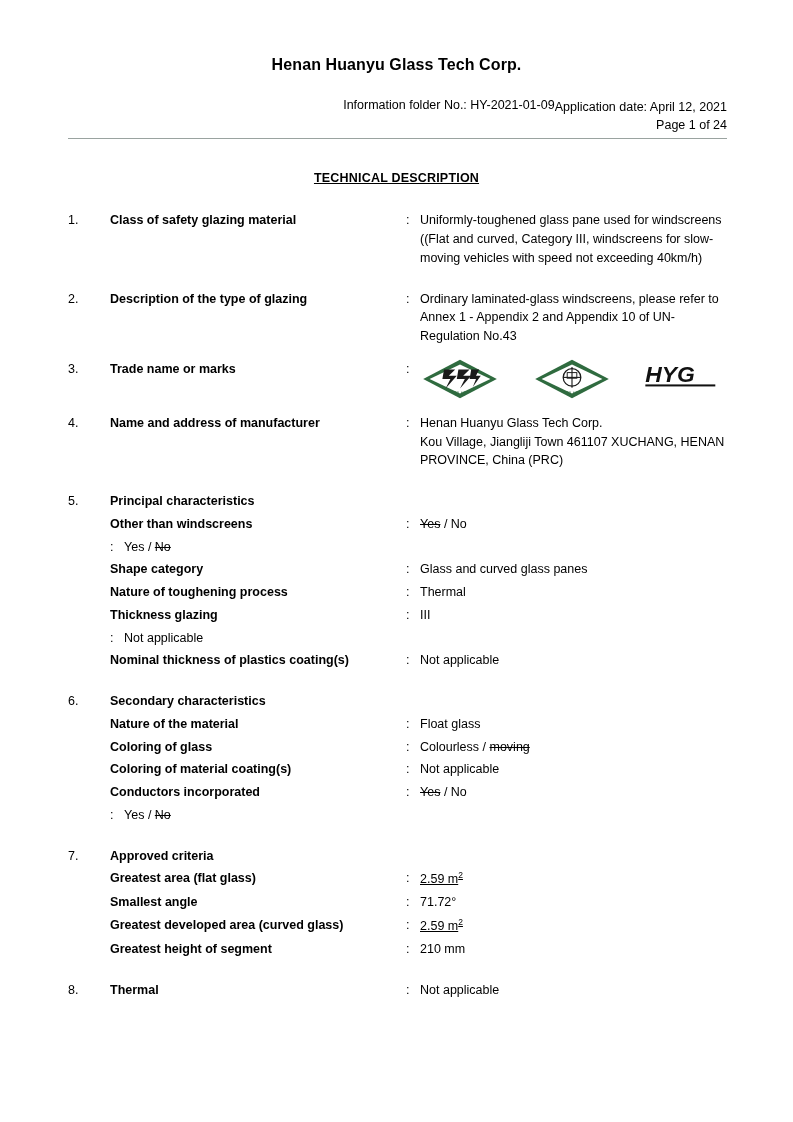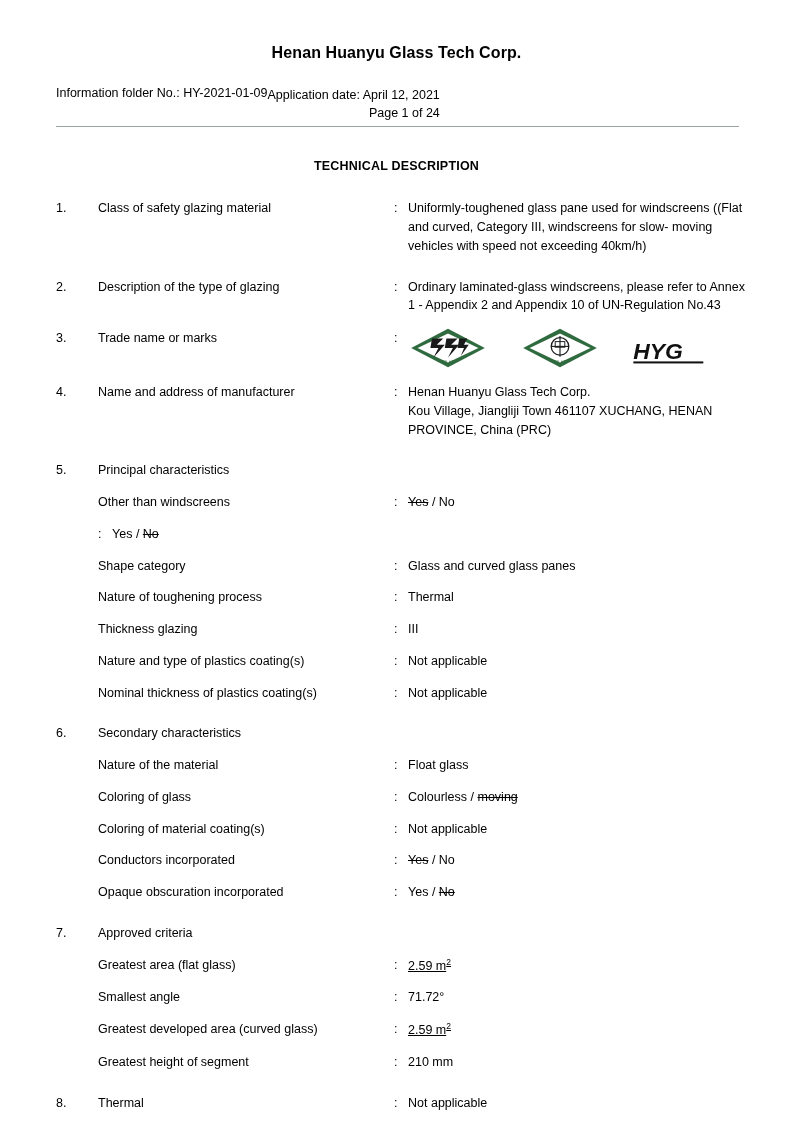--- a/index.html
+++ b/index.html
@@ -11,34 +11,34 @@
     font-family: "Liberation Sans", sans-serif;
     color: #000000;
   }
   .page {
     position: relative;
     width: 793px;
     height: 1122px;
     margin: 0 auto;
     background: #ffffff;
     box-sizing: border-box;
-    padding: 0;
+    padding: 12px;
     overflow: hidden;
     border-radius: 15px;
   }
   .doc-title {
     text-align: center;
     font-size: 16px;
     font-weight: bold;
     margin-top: 44px;
     letter-spacing: 0.1px;
   }
   .meta-row {
     display: flex;
-    justify-content: flex-start;
+    justify-content: flex-end;
     align-items: flex-start;
     margin-top: 24px;
     padding: 0 54px 0 56px;
     font-size: 12.5px;
   }
   .meta-left {
     white-space: nowrap;
   }
   .meta-right {
     text-align: right;
@@ -47,69 +47,71 @@
   .rule {
     border-bottom: 1.4px solid #9aa3a0;
     margin: 4px 54px 0 56px;
   }
   .section-title {
     text-align: center;
     font-weight: bold;
     font-size: 12.5px;
     margin-top: 32px;
     letter-spacing: 0.2px;
+    text-decoration: underline;
   }
   .content {
     margin-top: 26px;
     padding: 0 48px 0 56px;
   }
   .item {
     display: flex;
     align-items: flex-start;
     font-size: 12.5px;
     line-height: 1.5;
   }
   .num {
     width: 42px;
     flex: 0 0 42px;
   }
   .label {
     width: 296px;
     flex: 0 0 296px;
+    font-weight: bold;
   }
   .colon {
     width: 14px;
     flex: 0 0 14px;
   }
   .value {
     flex: 1 1 auto;
   }
   .sub {
-    margin-top: 10px;
+    margin-top: 1px;
   }
   .group-head {
     margin-top: 0;
   }
   .gap-lg { height: 22px; }
   .gap-md { height: 14px; }
   .gap-xs { height: 3px; }
   .strike {
     text-decoration: line-through;
   }
   .underline {
     text-decoration: underline;
     text-align: center;
   }
   sup {
     font-size: 8.5px;
     vertical-align: super;
   }
   .logos {
     display: flex;
-    align-items: flex-end;
+    align-items: flex-start;
     gap: 32px;
     margin-top: -2px;
   }
   .logo-box {
     display: flex;
     align-items: center;
     justify-content: center;
   }
   .logo-ss {
     width: 80px;
@@ -260,21 +262,20 @@
       <div class="num"></div>
       <div class="label">Thickness glazing</div>
       <div class="colon">:</div>
       <div class="value">III</div>
     </div>
 
     <div class="gap-xs"></div>
 
     <div class="item sub">
       <div class="num"></div>
-      <div class="label">Nature and type of plastics coating(s)</div>
       <div class="colon">:</div>
       <div class="value">Not applicable</div>
     </div>
 
     <div class="gap-xs"></div>
 
     <div class="item sub">
       <div class="num"></div>
       <div class="label">Nominal thickness of plastics coating(s)</div>
       <div class="colon">:</div>
@@ -323,21 +324,20 @@
       <div class="num"></div>
       <div class="label">Conductors incorporated</div>
       <div class="colon">:</div>
       <div class="value"><span class="strike">Yes</span><span> / </span><span>No</span></div>
     </div>
 
     <div class="gap-xs"></div>
 
     <div class="item sub">
       <div class="num"></div>
-      <div class="label">Opaque obscuration  incorporated</div>
       <div class="colon">:</div>
       <div class="value"><span>Yes</span><span> / </span><span class="strike">No</span></div>
     </div>
 
     <div class="gap-lg"></div>
 
     <div class="item group-head">
       <div class="num">7.</div>
       <div class="label">Approved criteria</div>
       <div class="colon"></div>

